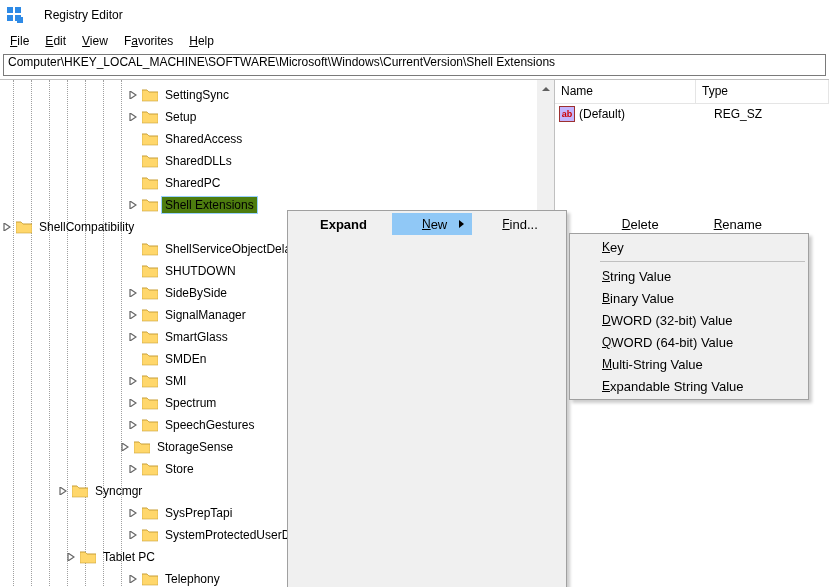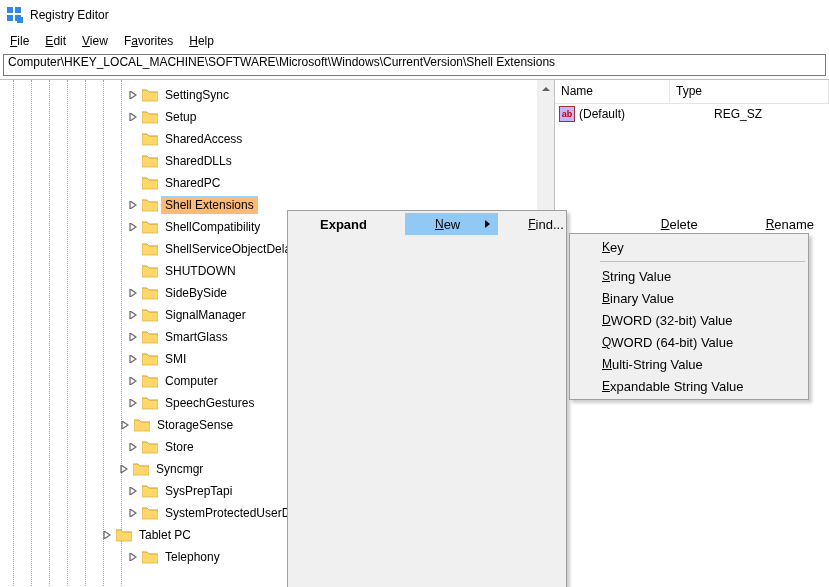--- a/index.html
+++ b/index.html
@@ -1,19 +1,19 @@
 <!DOCTYPE html>
 <html><head>
 <meta charset="utf-8">
 <style>
 * { box-sizing: border-box; margin: 0; padding: 0; font-family: "Segoe UI", Tahoma, sans-serif; font-size: 12px; color: #000; }
 html, body { width: 829px; height: 587px; overflow: hidden; background: #fff; }
 
 
-.titlebar { display: flex; align-items: center; height: 30px; padding: 0 6px; gap: 6px; }
+.titlebar { display: flex; align-items: center; height: 30px; padding: 0 6px; gap: 20px; }
 .titlebar .icon-box { width: 18px; height: 18px; }
 .titlebar .title { font-size: 12px; }
 
 
 .menubar { display: flex; align-items: center; height: 22px; padding: 0 3px; gap: 2px; }
 .menubar .item { padding: 2px 7px; cursor: default; }
 .menubar .item span.u { text-decoration: underline; }
 
 
 .addressbar { border: 1px solid #7a7a7a; margin: 2px 3px 3px 3px; height: 22px; display: flex; padding: 0 4px; }
@@ -24,46 +24,46 @@
 .tree-pane { width: 555px; border-right: 1px solid #c0c0c0; position: relative; overflow: hidden; background: #fff; }
 .list-pane { flex: 1; background: #fff; }
 
 
 .tree { position: relative; padding-top: 4px; }
 .tree-row { display: flex; align-items: center; height: 22px; white-space: nowrap; }
 .twisty { width: 14px; height: 14px; display: inline-flex; align-items: center; justify-content: center; margin-right: 2px; cursor: pointer; }
 .twisty svg { width: 8px; height: 8px; display: block; }
 .folder-icon { width: 16px; height: 14px; margin-right: 4px; flex: none; display: inline-block; }
 .tree-label { padding: 1px 3px; }
-.tree-label.selected { background: #fdba74; outline: 1px solid #99d1ff; }
+.tree-label.selected { background: #4d7c0f; outline: 1px solid #99d1ff; }
 
 
 .guides { position: absolute; inset: 0; pointer-events: none; }
 .guides div { position: absolute; top: 0; bottom: 0; border-left: 1px dotted #a0a0a0; }
 
 
 .scrollbar { position: absolute; right: 0; top: 0; bottom: 0; width: 17px; background: #f0f0f0; }
 .scrollbar .btn { height: 17px; background: #f0f0f0; display: flex; align-items: center; justify-content: center; }
 .scrollbar .track { position: absolute; top: 17px; bottom: 17px; left: 0; right: 0; }
 .scrollbar .thumb { position: absolute; left: 2px; right: 2px; top: 180px; height: 60px; background: #c2c2c2; }
 .scrollbar .btn svg { width: 8px; height: 8px; }
 
 
 .list-header { display: flex; height: 24px; border-bottom: 1px solid #e5e5e5; }
 .list-header .col { padding: 4px 6px; text-align: left; border-right: 1px solid #e5e5e5; }
-.list-header .col.name { width: 115px; }
+.list-header .col.name { width: 141px; }
 .list-header .col.type { flex: 1; }
 .list-row { display: flex; align-items: center; height: 20px; padding-left: 4px; }
 .value-icon { width: 16px; height: 16px; border: 1px solid #9c3030; background: #c4b5fd; display: inline-flex; align-items: center; justify-content: center; margin-right: 4px; color: #c00; font-weight: bold; font-size: 9px; font-family: Arial; }
 .list-row .name { width: 135px; }
 .list-row .type { flex: 1; }
 
 
 .ctx-menu { position: absolute; background: #f0f0f0; border: 1px solid #a0a0a0; box-shadow: 3px 3px 3px rgba(0,0,0,.2); padding: 2px; }
-.ctx-menu .mi { height: 22px; display: flex; align-items: center; padding: 0 38px 0 30px; position: relative; cursor: default; font-size: 13px; }
+.ctx-menu .mi { height: 22px; display: flex; align-items: center; padding: 0 25px 0 30px; position: relative; cursor: default; font-size: 13px; }
 .ctx-menu .mi.bold { font-weight: 600; }
 .ctx-menu .mi.hover { background: #90c8f6; }
 .ctx-menu .mi .u { text-decoration: underline; }
 .ctx-menu .sep { height: 1px; margin: 3px 1px 3px 28px; background: #c0c0c0; }
 .ctx-menu .arrow { width: 0; height: 0; border-top: 4px solid transparent; border-bottom: 4px solid transparent; border-left: 5px solid #000; position: absolute; right: 8px; top: 50%; transform: translateY(-50%); }
 .ctx-menu.main { left: 287px; top: 210px; width: 280px; }
 .ctx-menu.sub  { left: 569px; top: 233px; width: 240px; }
 
 </style>
 </head>
@@ -160,21 +160,21 @@
             <svg viewBox="0 0 8 8">
               <path d="M1 0 L7 4 L1 8 Z" fill="none" stroke="#666" stroke-width="1.2"></path>
             </svg>
           </span>
           <span class="folder-icon"><svg viewBox="0 0 16 14">
               <path d="M0 2 h5 l2 2 h9 v9 h-16 z" fill="#ffd76b" stroke="#caa23a" stroke-width="0.6"></path>
               <path d="M0 2 h5 l2 2 h9" fill="none" stroke="#caa23a" stroke-width="0.6"></path>
             </svg></span>
           <span class="tree-label selected">Shell Extensions</span>
         </div>
-        <div class="tree-row" style="padding-left: 126px;">
+        <div class="tree-row" style="">
           <span class="twisty">
             <svg viewBox="0 0 8 8">
               <path d="M1 0 L7 4 L1 8 Z" fill="none" stroke="#666" stroke-width="1.2"></path>
             </svg>
           </span>
           <span class="folder-icon"><svg viewBox="0 0 16 14">
               <path d="M0 2 h5 l2 2 h9 v9 h-16 z" fill="#ffd76b" stroke="#caa23a" stroke-width="0.6"></path>
               <path d="M0 2 h5 l2 2 h9" fill="none" stroke="#caa23a" stroke-width="0.6"></path>
             </svg></span>
           <span class="tree-label">ShellCompatibility</span>
@@ -225,20 +225,28 @@
               <path d="M1 0 L7 4 L1 8 Z" fill="none" stroke="#666" stroke-width="1.2"></path>
             </svg>
           </span>
           <span class="folder-icon"><svg viewBox="0 0 16 14">
               <path d="M0 2 h5 l2 2 h9 v9 h-16 z" fill="#ffd76b" stroke="#caa23a" stroke-width="0.6"></path>
               <path d="M0 2 h5 l2 2 h9" fill="none" stroke="#caa23a" stroke-width="0.6"></path>
             </svg></span>
           <span class="tree-label">SmartGlass</span>
         </div>
         <div class="tree-row" style="padding-left: 126px;">
+          <span class="twisty"></span>
+          <span class="folder-icon"><svg viewBox="0 0 16 14">
+              <path d="M0 2 h5 l2 2 h9 v9 h-16 z" fill="#ffd76b" stroke="#caa23a" stroke-width="0.6"></path>
+              <path d="M0 2 h5 l2 2 h9" fill="none" stroke="#caa23a" stroke-width="0.6"></path>
+            </svg></span>
+          <span class="tree-label">SMDEn</span>
+        </div>
+        <div class="tree-row" style="padding-left: 126px;">
           <span class="twisty">
             <svg viewBox="0 0 8 8">
               <path d="M1 0 L7 4 L1 8 Z" fill="none" stroke="#666" stroke-width="1.2"></path>
             </svg>
           </span>
           <span class="folder-icon"><svg viewBox="0 0 16 14">
               <path d="M0 2 h5 l2 2 h9 v9 h-16 z" fill="#ffd76b" stroke="#caa23a" stroke-width="0.6"></path>
               <path d="M0 2 h5 l2 2 h9" fill="none" stroke="#caa23a" stroke-width="0.6"></path>
             </svg></span>
           <span class="tree-label">SMI</span>
@@ -246,21 +254,21 @@
         <div class="tree-row" style="padding-left: 126px;">
           <span class="twisty">
             <svg viewBox="0 0 8 8">
               <path d="M1 0 L7 4 L1 8 Z" fill="none" stroke="#666" stroke-width="1.2"></path>
             </svg>
           </span>
           <span class="folder-icon"><svg viewBox="0 0 16 14">
               <path d="M0 2 h5 l2 2 h9 v9 h-16 z" fill="#ffd76b" stroke="#caa23a" stroke-width="0.6"></path>
               <path d="M0 2 h5 l2 2 h9" fill="none" stroke="#caa23a" stroke-width="0.6"></path>
             </svg></span>
-          <span class="tree-label">Computer</span>
+          <span class="tree-label">Spectrum</span>
         </div>
         <div class="tree-row" style="padding-left: 126px;">
           <span class="twisty">
             <svg viewBox="0 0 8 8">
               <path d="M1 0 L7 4 L1 8 Z" fill="none" stroke="#666" stroke-width="1.2"></path>
             </svg>
           </span>
           <span class="folder-icon"><svg viewBox="0 0 16 14">
               <path d="M0 2 h5 l2 2 h9 v9 h-16 z" fill="#ffd76b" stroke="#caa23a" stroke-width="0.6"></path>
               <path d="M0 2 h5 l2 2 h9" fill="none" stroke="#caa23a" stroke-width="0.6"></path>
@@ -284,21 +292,21 @@
             <svg viewBox="0 0 8 8">
               <path d="M1 0 L7 4 L1 8 Z" fill="none" stroke="#666" stroke-width="1.2"></path>
             </svg>
           </span>
           <span class="folder-icon"><svg viewBox="0 0 16 14">
               <path d="M0 2 h5 l2 2 h9 v9 h-16 z" fill="#ffd76b" stroke="#caa23a" stroke-width="0.6"></path>
               <path d="M0 2 h5 l2 2 h9" fill="none" stroke="#caa23a" stroke-width="0.6"></path>
             </svg></span>
           <span class="tree-label">Store</span>
         </div>
-        <div class="tree-row" style="padding-left: 117px;">
+        <div class="tree-row" style="padding-left: 56px;">
           <span class="twisty">
             <svg viewBox="0 0 8 8">
               <path d="M1 0 L7 4 L1 8 Z" fill="none" stroke="#666" stroke-width="1.2"></path>
             </svg>
           </span>
           <span class="folder-icon"><svg viewBox="0 0 16 14">
               <path d="M0 2 h5 l2 2 h9 v9 h-16 z" fill="#ffd76b" stroke="#caa23a" stroke-width="0.6"></path>
               <path d="M0 2 h5 l2 2 h9" fill="none" stroke="#caa23a" stroke-width="0.6"></path>
             </svg></span>
           <span class="tree-label">Syncmgr</span>
@@ -320,21 +328,21 @@
             <svg viewBox="0 0 8 8">
               <path d="M1 0 L7 4 L1 8 Z" fill="none" stroke="#666" stroke-width="1.2"></path>
             </svg>
           </span>
           <span class="folder-icon"><svg viewBox="0 0 16 14">
               <path d="M0 2 h5 l2 2 h9 v9 h-16 z" fill="#ffd76b" stroke="#caa23a" stroke-width="0.6"></path>
               <path d="M0 2 h5 l2 2 h9" fill="none" stroke="#caa23a" stroke-width="0.6"></path>
             </svg></span>
           <span class="tree-label">SystemProtectedUserData</span>
         </div>
-        <div class="tree-row" style="padding-left: 100px;">
+        <div class="tree-row" style="padding-left: 64px;">
           <span class="twisty">
             <svg viewBox="0 0 8 8">
               <path d="M1 0 L7 4 L1 8 Z" fill="none" stroke="#666" stroke-width="1.2"></path>
             </svg>
           </span>
           <span class="folder-icon"><svg viewBox="0 0 16 14">
               <path d="M0 2 h5 l2 2 h9 v9 h-16 z" fill="#ffd76b" stroke="#caa23a" stroke-width="0.6"></path>
               <path d="M0 2 h5 l2 2 h9" fill="none" stroke="#caa23a" stroke-width="0.6"></path>
             </svg></span>
           <span class="tree-label">Tablet PC</span>

